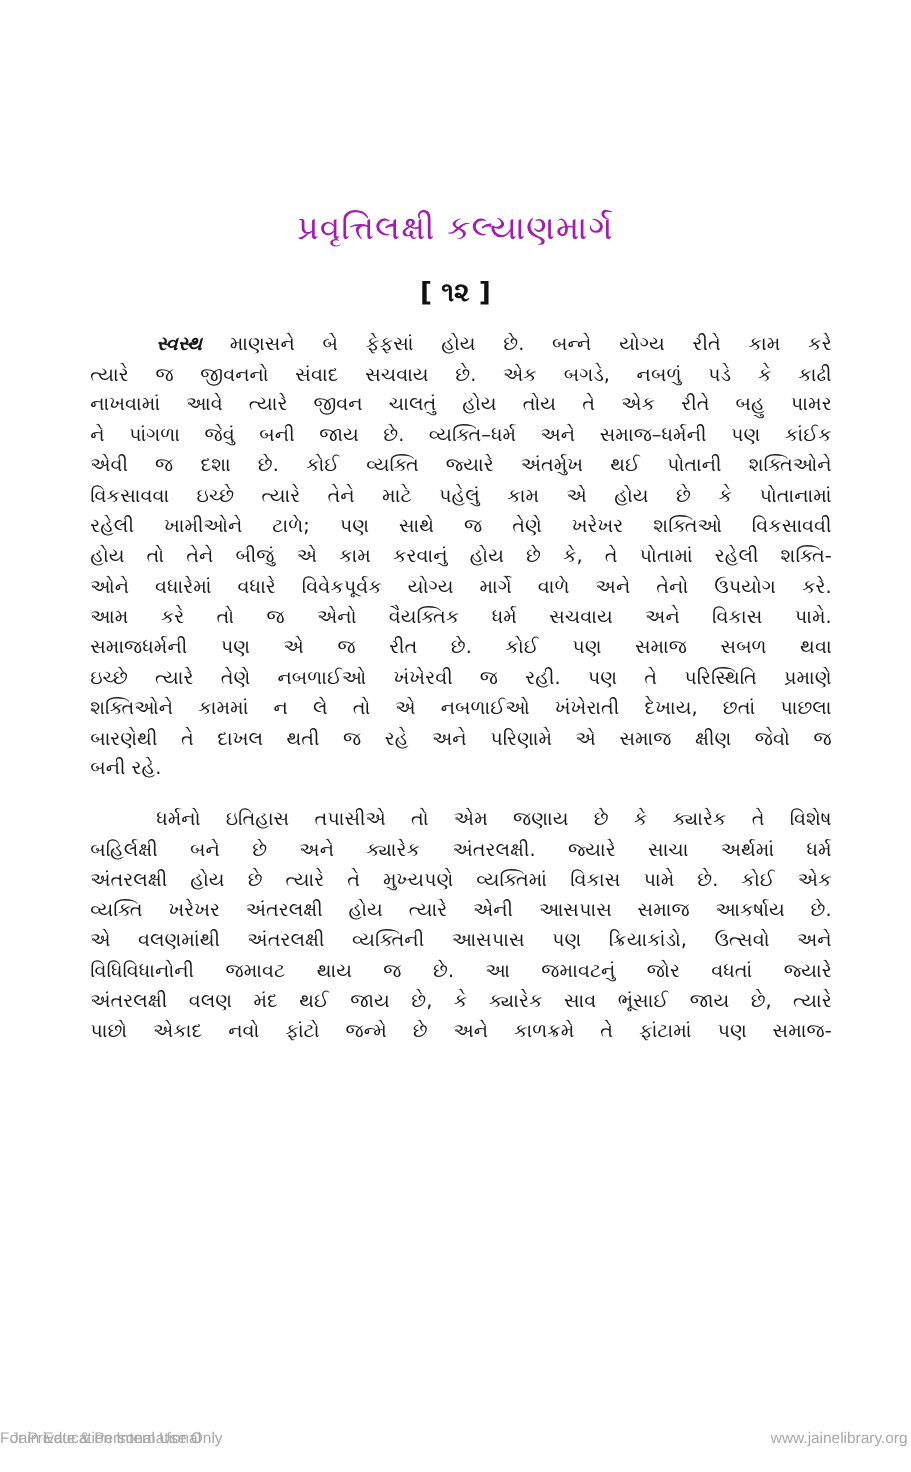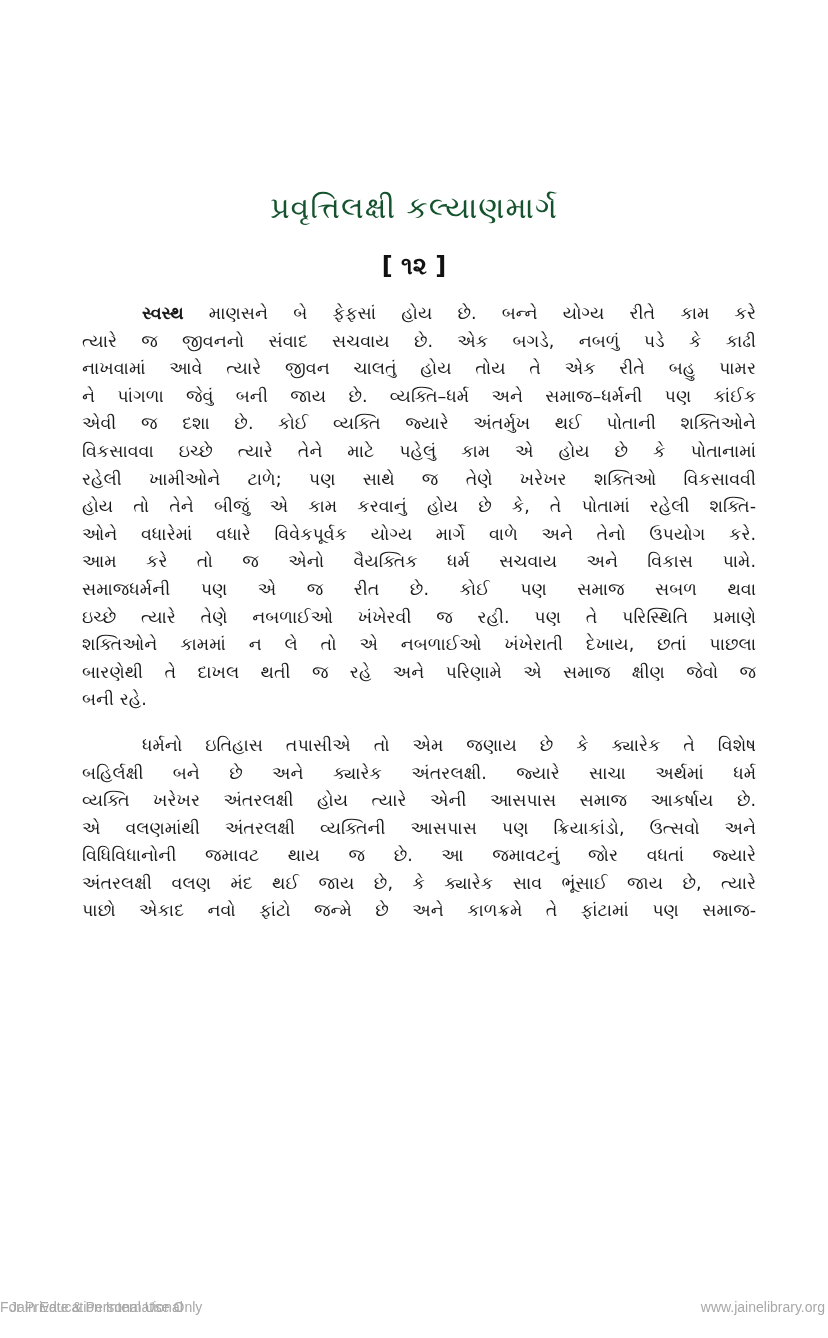--- a/index.html
+++ b/index.html
@@ -23,21 +23,21 @@
     }
     .title {
       position: absolute;
       left: 0;
       top: 186px;
       width: 828px;
       text-align: center;
       font-size: 30px;
       line-height: 44px;
       letter-spacing: 1px;
-      color: #14532d;
+      color: #a21caf;
     }
     .section-number {
       position: absolute;
       left: 0;
       top: 250px;
       width: 828px;
       text-align: center;
       font-size: 24px;
       line-height: 32px;
       font-weight: bold;
@@ -63,20 +63,21 @@
       overflow: hidden;
     }
     .line.first {
       text-indent: 60px;
     }
     .line.last {
       text-align-last: left;
     }
     .lead-bold {
       font-weight: bold;
+      font-style: italic;
     }
     .para-gap {
       height: 18px;
     }
     .footer {
       position: absolute;
       left: 0;
       top: 1297px;
       width: 828px;
       height: 20px;
@@ -117,20 +118,21 @@
       <span class="line">શક્તિઓને કામમાં ન લે તો એ નબળાઈઓ ખંખેરાતી દેખાય, છતાં પાછલા</span>
       <span class="line">બારણેથી તે દાખલ થતી જ રહે અને પરિણામે એ સમાજ ક્ષીણ જેવો જ</span>
       <span class="line last">બની રહે.</span>
     </div>
 
     <div class="para-gap"></div>
 
     <div class="paragraph">
       <span class="line first">ધર્મનો ઇતિહાસ તપાસીએ તો એમ જણાય છે કે ક્યારેક તે વિશેષ</span>
       <span class="line">બહિર્લક્ષી બને છે અને ક્યારેક અંતરલક્ષી. જ્યારે સાચા અર્થમાં ધર્મ</span>
+      <span class="line">અંતરલક્ષી હોય છે ત્યારે તે મુખ્યપણે વ્યક્તિમાં વિકાસ પામે છે. કોઈ એક</span>
       <span class="line">વ્યક્તિ ખરેખર અંતરલક્ષી હોય ત્યારે એની આસપાસ સમાજ આકર્ષાય છે.</span>
       <span class="line">એ વલણમાંથી અંતરલક્ષી વ્યક્તિની આસપાસ પણ ક્રિયાકાંડો, ઉત્સવો અને</span>
       <span class="line">વિધિવિધાનોની જમાવટ થાય જ છે. આ જમાવટનું જોર વધતાં જ્યારે</span>
       <span class="line">અંતરલક્ષી વલણ મંદ થઈ જાય છે, કે ક્યારેક સાવ ભૂંસાઈ જાય છે, ત્યારે</span>
       <span class="line">પાછો એકાદ નવો ફાંટો જન્મે છે અને કાળક્રમે તે ફાંટામાં પણ સમાજ-</span>
     </div>
   </div>
 
   <div class="footer">
     <span class="left">Jain Education International</span>

